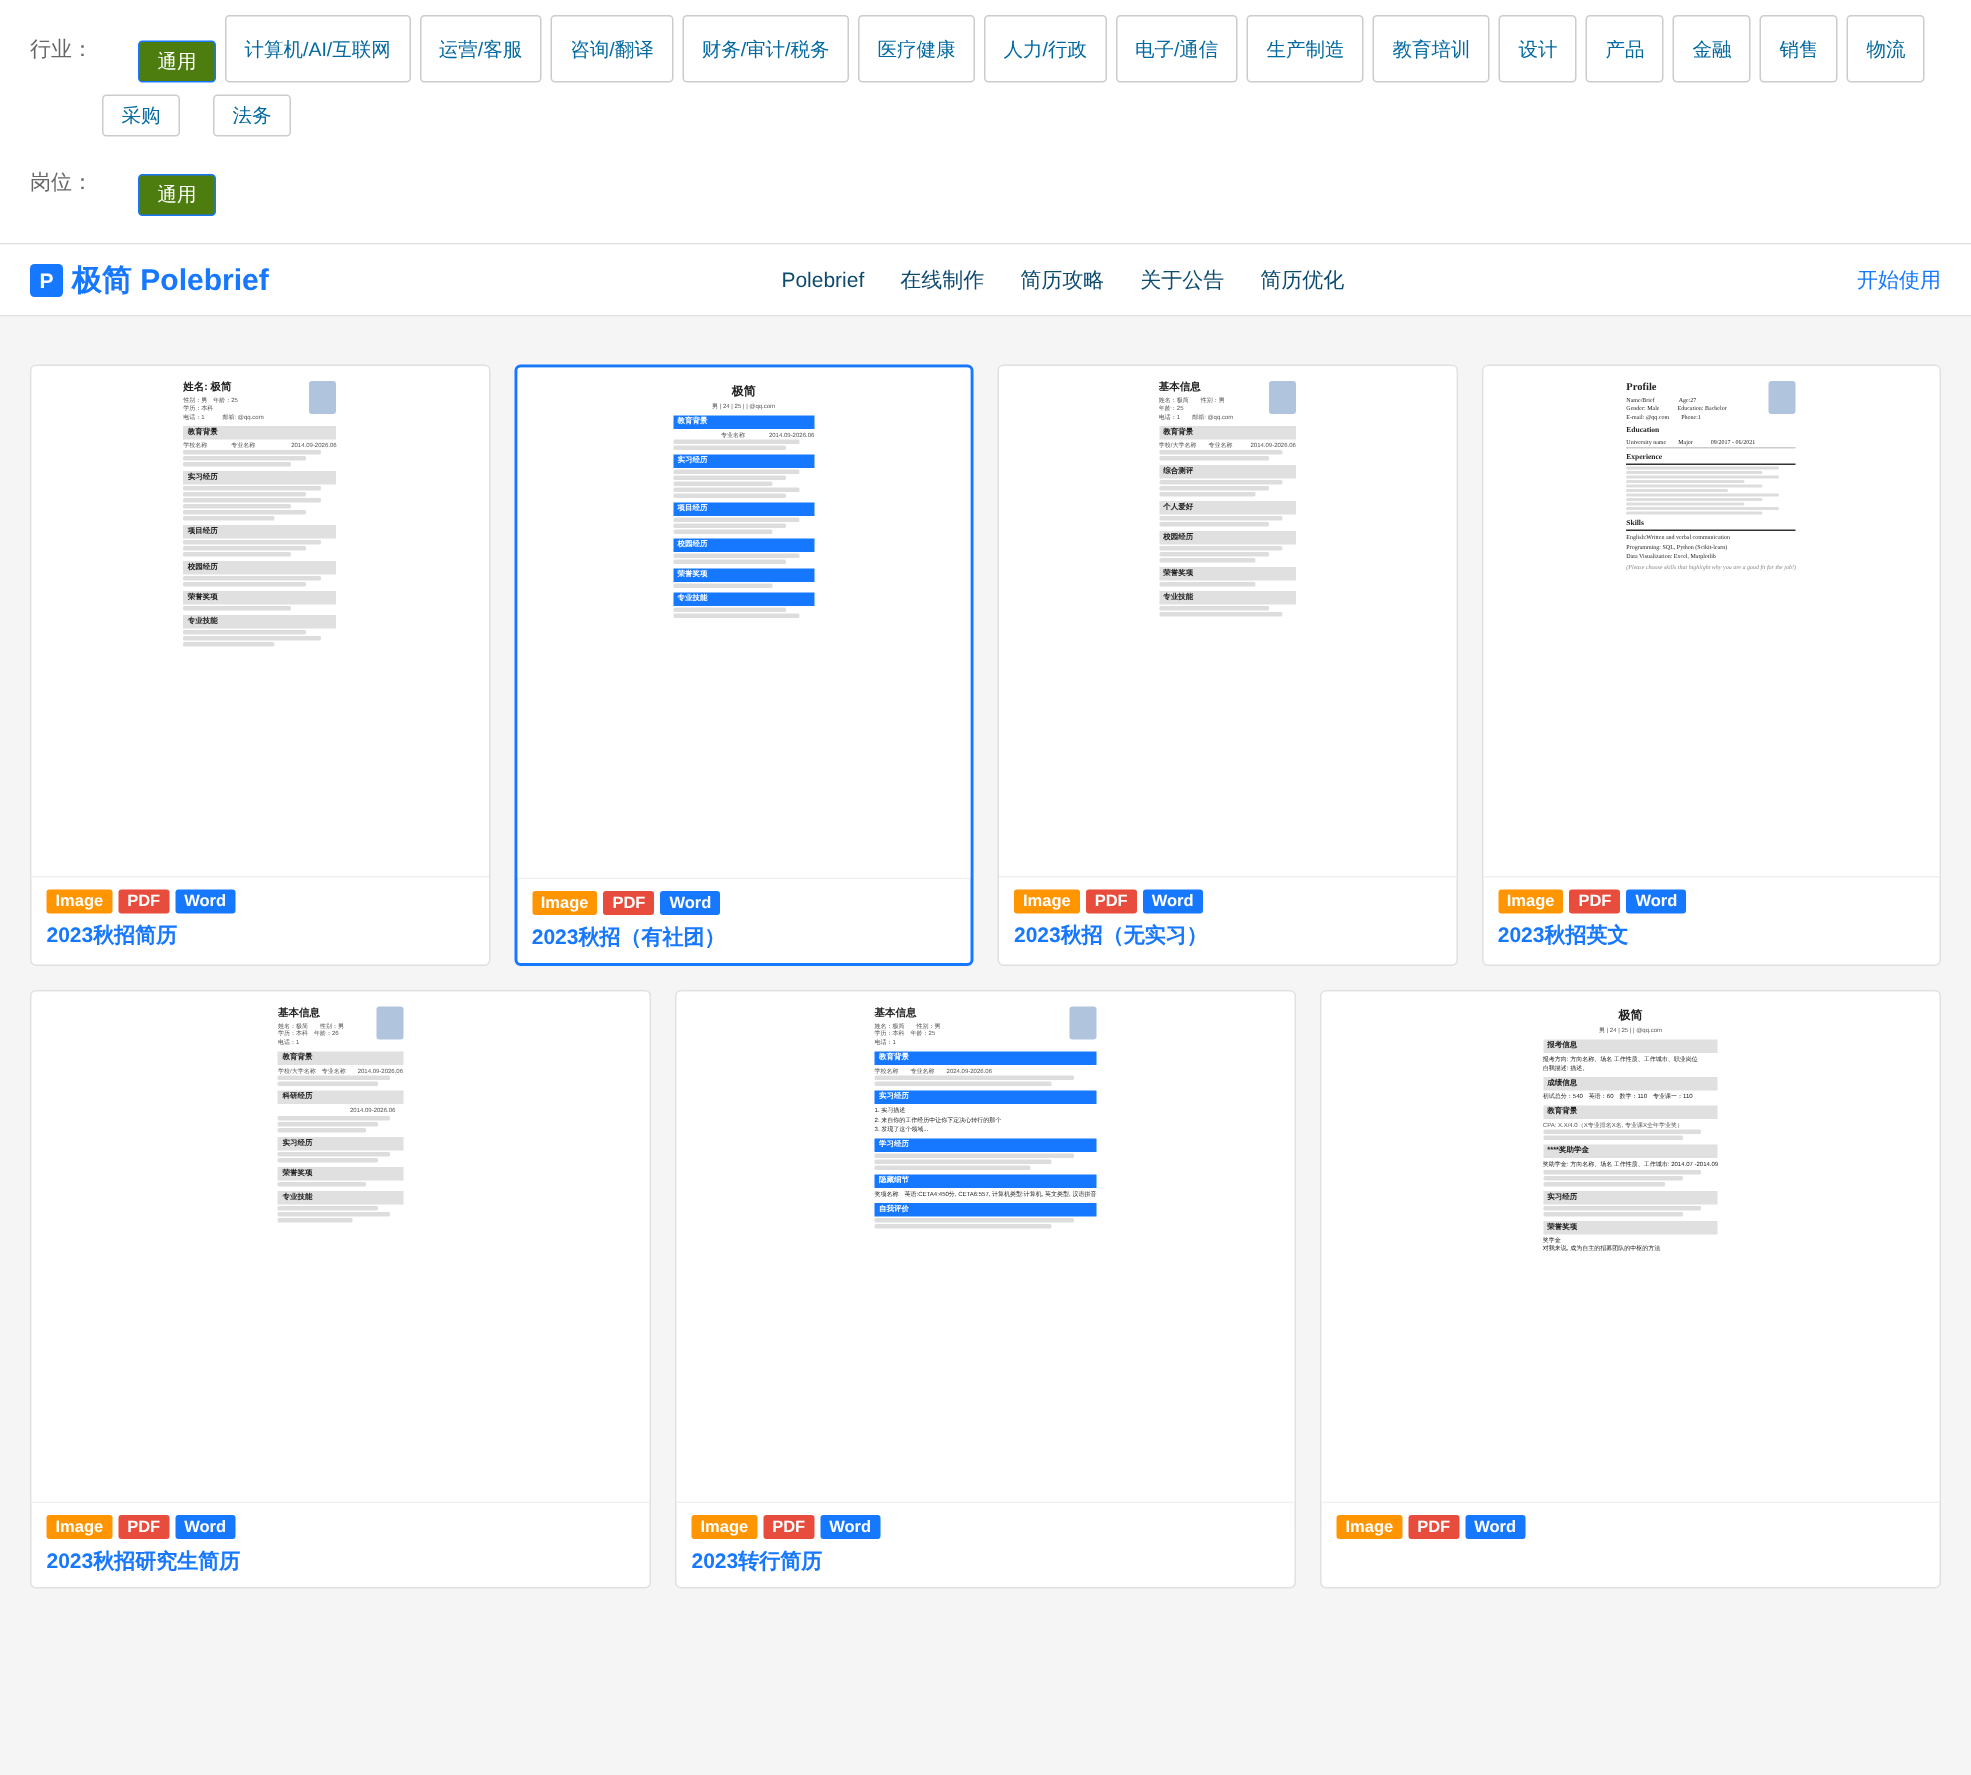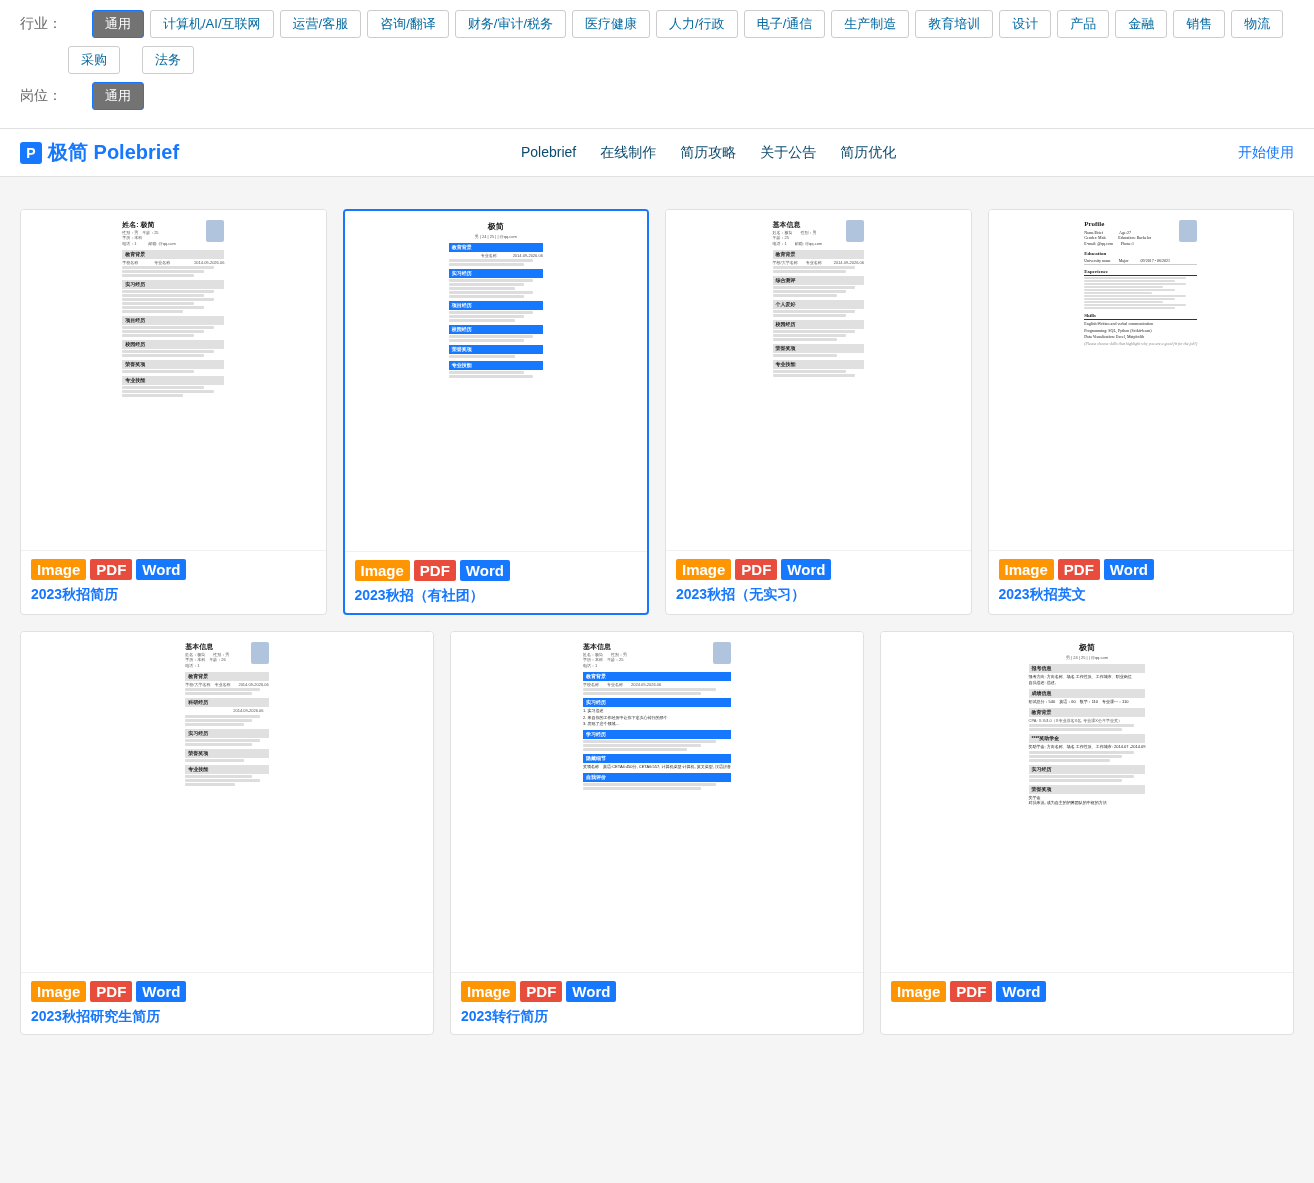--- a/index.html
+++ b/index.html
@@ -31,23 +31,24 @@
       padding: 4px 12px;
       border: 1px solid #ccc;
       border-radius: 3px;
       cursor: pointer;
       font-size: 13px;
       background: #fff;
       color: #0369a1;
     }
     
     .tag-btn.active {
-      background: #737373;
+      background: #4d7c0f;
       color: #fff;
       border-color: #1677ff;
+      margin-top: 17px;
     }
     
     .main-content {
       padding: 16px 20px;
       background: #f5f5f5;
     }
     
     
     .brand-bar {
       background: #fff;
@@ -173,21 +174,21 @@
     
     .format-badges {
       display: flex;
       gap: 4px;
       margin-bottom: 6px;
     }
     
     .badge {
       padding: 2px 6px;
       border-radius: 2px;
-      font-size: 15px;
+      font-size: 11px;
       font-weight: bold;
       color: #fff;
     }
     
     .badge-image { background: #ff9500; }
     .badge-pdf { background: #e74c3c; }
     .badge-word { background: #1677ff; }
     
     .template-name {
       font-size: 14px;

